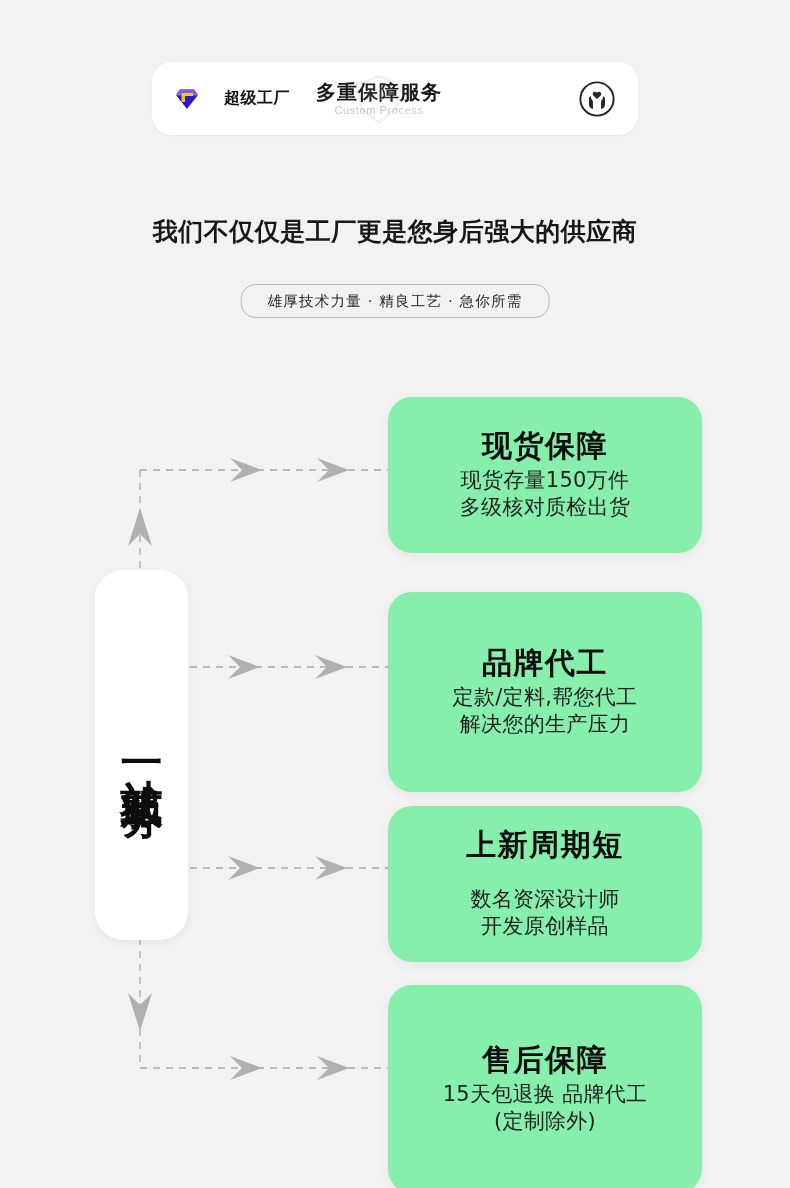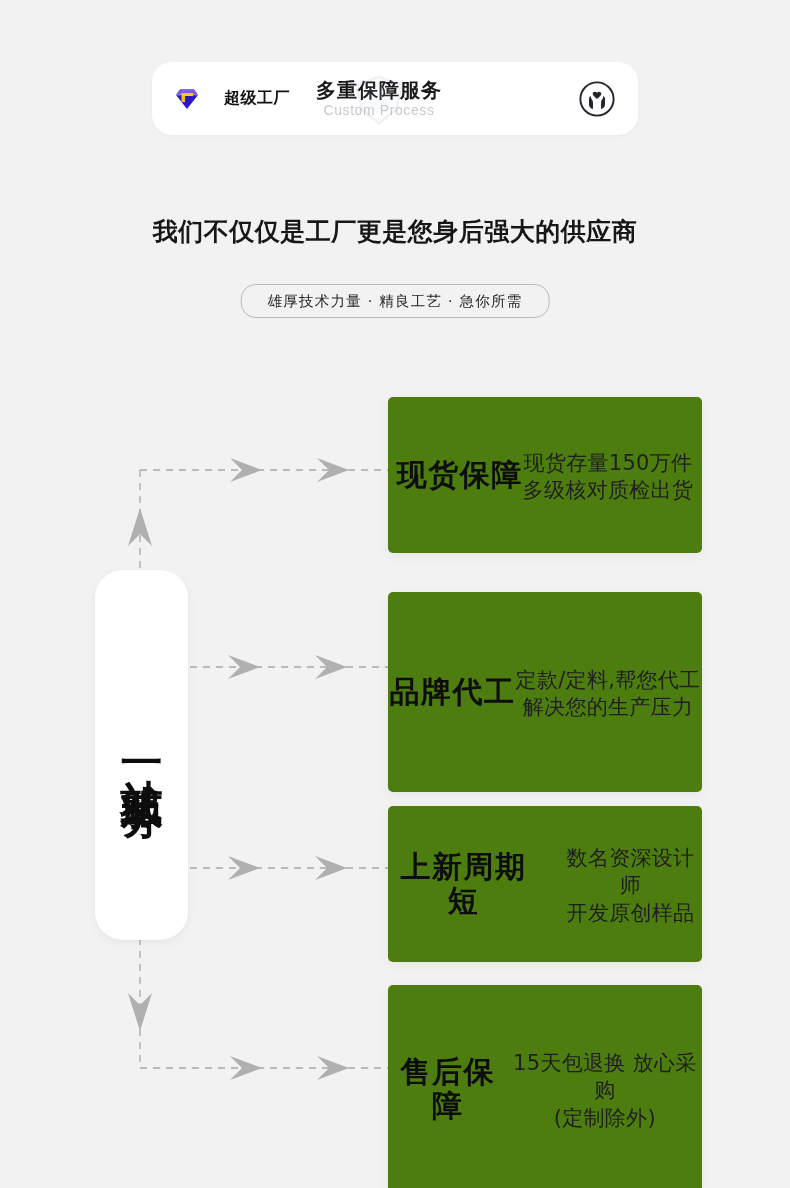--- a/index.html
+++ b/index.html
@@ -20,21 +20,21 @@
   .brand{ position:absolute; left:22px; top:50%; transform:translateY(-50%);
           display:flex; align-items:center; gap:24px; }
   .gem-icon{ width:26px; height:24px; display:block; }
   .brand-name{ font-size:16px; font-weight:bold; color:#111; letter-spacing:.5px;
                font-family:"DejaVu Sans","Liberation Sans",sans-serif; }
   .header-center{ position:absolute; left:0; right:0; top:50%; transform:translateY(-50%);
                   text-align:center; pointer-events:none; }
   .header-center-inner{ display:inline-block; position:relative; left:-16px; }
   .header-title-cn{ font-size:20px; font-weight:bold; color:#1a1a1a; letter-spacing:1px;
                     font-family:"DejaVu Sans","Liberation Sans",sans-serif; line-height:1.1; }
-  .header-title-en{ font-size:14px; color:#c9c9cd; letter-spacing:.6px; margin-top:1px;
+  .header-title-en{ font-size:11px; color:#c9c9cd; letter-spacing:.6px; margin-top:1px;
                     font-family:"Liberation Sans",sans-serif; }
   .header-watermark{
     position:absolute; left:50%; top:50%; transform:translate(-50%,-46%);
     width:54px; height:50px; opacity:.28; pointer-events:none;
   }
   .header-icon-right{ position:absolute; right:22px; top:50%; transform:translateY(-50%);
                       width:38px; height:38px; }
 
   
   .headline{
@@ -60,22 +60,22 @@
     display:flex; align-items:center; justify-content:center;
   }
   .vcard-text{
     writing-mode:vertical-rl; text-orientation:upright;
     font-size:42px; font-weight:bold; color:#0d0d0d; letter-spacing:6px;
     line-height:1; font-family:"DejaVu Sans","Liberation Sans",sans-serif;
   }
 
   .card{
     position:absolute; left:388px; width:314px;
-    background:#4d7c0f; border-radius:5px; box-shadow:0 3px 12px rgba(0,0,0,.055);
-    display:flex; flex-direction:row; align-items:center; justify-content:center;
+    background:#86efac; border-radius:24px; box-shadow:0 3px 12px rgba(0,0,0,.055);
+    display:flex; flex-direction:column; align-items:center; justify-content:center;
     text-align:center;
   }
   .card-title{
     font-size:30px; font-weight:bold; color:#0d0d0d; letter-spacing:1.5px;
     line-height:1.12; font-family:"DejaVu Sans","Liberation Sans",sans-serif;
   }
   .card-line{
     font-size:21px; color:#1f1f1f; letter-spacing:.3px; line-height:1.3;
     font-family:"DejaVu Sans","Liberation Sans",sans-serif;
   }
@@ -185,19 +185,19 @@
       <div class="card-title">上新周期短</div>
       <div class="card-body">
         <div class="card-line">数名资深设计师</div>
         <div class="card-line">开发原创样品</div>
       </div>
     </div>
 
     <div class="card" style="top:985px;height:208px;">
       <div class="card-title">售后保障</div>
       <div class="card-body">
-        <div class="card-line">15天包退换 放心采购</div>
+        <div class="card-line">15天包退换 品牌代工</div>
         <div class="card-line">(定制除外)</div>
       </div>
     </div>
 
   </div>
 </div>
 
 </body></html>

